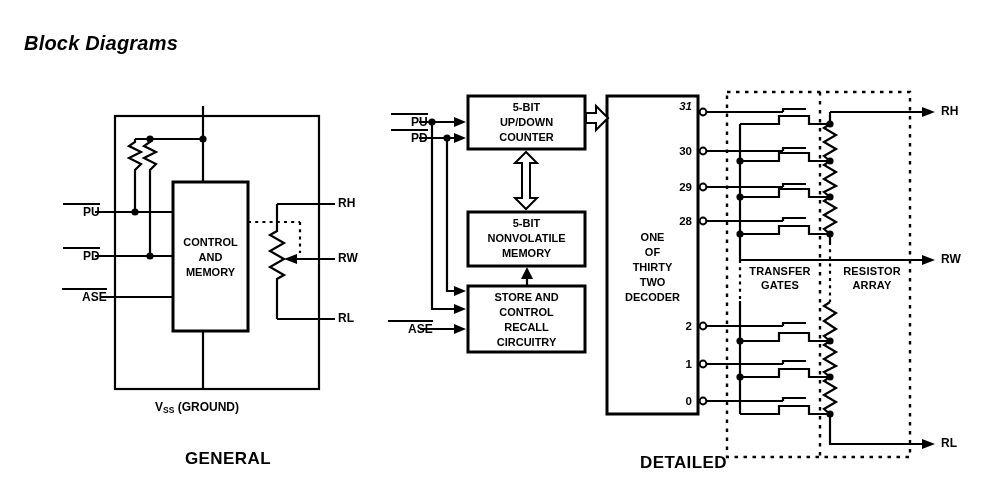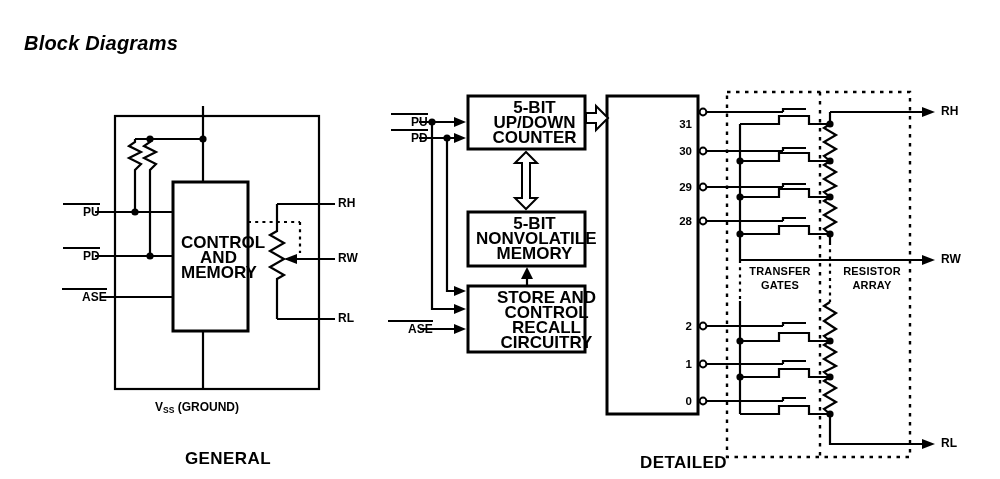--- a/index.html
+++ b/index.html
@@ -1,20 +1,20 @@
 <!DOCTYPE html>
 <html><head>
 <meta charset="utf-8">
 <style>
   html,body{margin:0;padding:0;background:#fff;}
   #stage{position:relative;width:1000px;height:479px;background:#fff;overflow:hidden;
          font-family:"Liberation Sans",sans-serif;color:#000;margin-top:24px;}
   svg{position:absolute;left:0;top:0;}
   .lbl{position:absolute;font-weight:bold;font-size:12px;line-height:13px;white-space:nowrap;}
-  .blk{position:absolute;font-weight:bold;font-size:17px;line-height:15px;text-align:center;white-space:nowrap;padding-left:8px;}
+  .blk{position:absolute;font-weight:bold;font-size:11px;line-height:15px;text-align:center;white-space:nowrap;}
   .grp{position:absolute;font-weight:bold;font-size:11px;line-height:14px;text-align:center;letter-spacing:.2px;white-space:nowrap;}
   .cap{position:absolute;font-weight:bold;font-size:17px;letter-spacing:.4px;text-align:center;white-space:nowrap;}
   .num{position:absolute;font-weight:bold;font-size:11.5px;line-height:15px;width:32px;text-align:right;}
   .ovl{display:inline-block;border-top:2px solid #000;padding-top:1px;line-height:1.02;padding-left:20px;}
   .sub{font-size:8.5px;vertical-align:-2px;letter-spacing:0;}
   #title{position:absolute;left:24px;top:8px;font-size:20px;font-weight:bold;font-style:italic;letter-spacing:.2px;}
   path,rect.box,polyline,circle.pin{fill:none;stroke:#000;}
   .w{stroke-width:2.2;}
   .b3{stroke-width:3;}
   .dash{stroke-dasharray:3 4.2;stroke-width:2.2;}
@@ -194,28 +194,35 @@
   <div class="blk" style="left:468px;top:76px;width:117px;">
     <div>5-BIT</div>
     <div>UP/DOWN</div>
     <div>COUNTER</div>
   </div>
   <div class="blk" style="left:468px;top:192px;width:117px;">
     <div>5-BIT</div>
     <div>NONVOLATILE</div>
     <div>MEMORY</div>
   </div>
-  <div class="blk" style="left:480px;top:266px;width:117px;">
+  <div class="blk" style="left:468px;top:266px;width:117px;">
     <div>STORE AND</div>
     <div>CONTROL</div>
     <div>RECALL</div>
     <div>CIRCUITRY</div>
   </div>
-
-  <div class="num" style="left:660px;top:93px;">31</div>
+  <div class="blk" style="left:607px;top:206px;width:91px;">
+    <div>ONE</div>
+    <div>OF</div>
+    <div>THIRTY</div>
+    <div>TWO</div>
+    <div>DECODER</div>
+  </div>
+
+  <div class="num" style="left:660px;top:75px;font-style:italic;">31</div>
   <div class="num" style="left:660px;top:120px;">30</div>
   <div class="num" style="left:660px;top:156px;">29</div>
   <div class="num" style="left:660px;top:190px;">28</div>
   <div class="num" style="left:660px;top:295px;">2</div>
   <div class="num" style="left:660px;top:333px;">1</div>
   <div class="num" style="left:660px;top:370px;">0</div>
 
   <div class="grp" style="left:733px;top:240px;width:94px;">
     <div>TRANSFER</div>
     <div>GATES</div>

